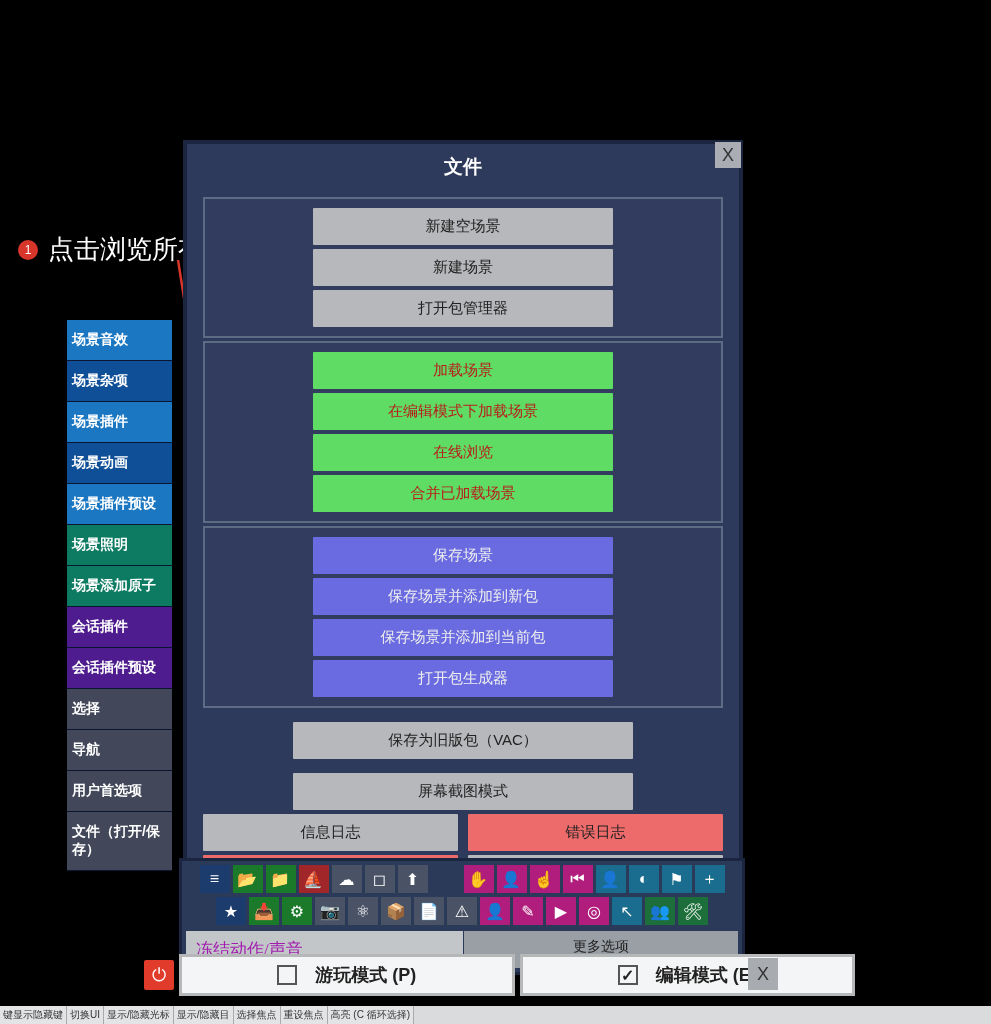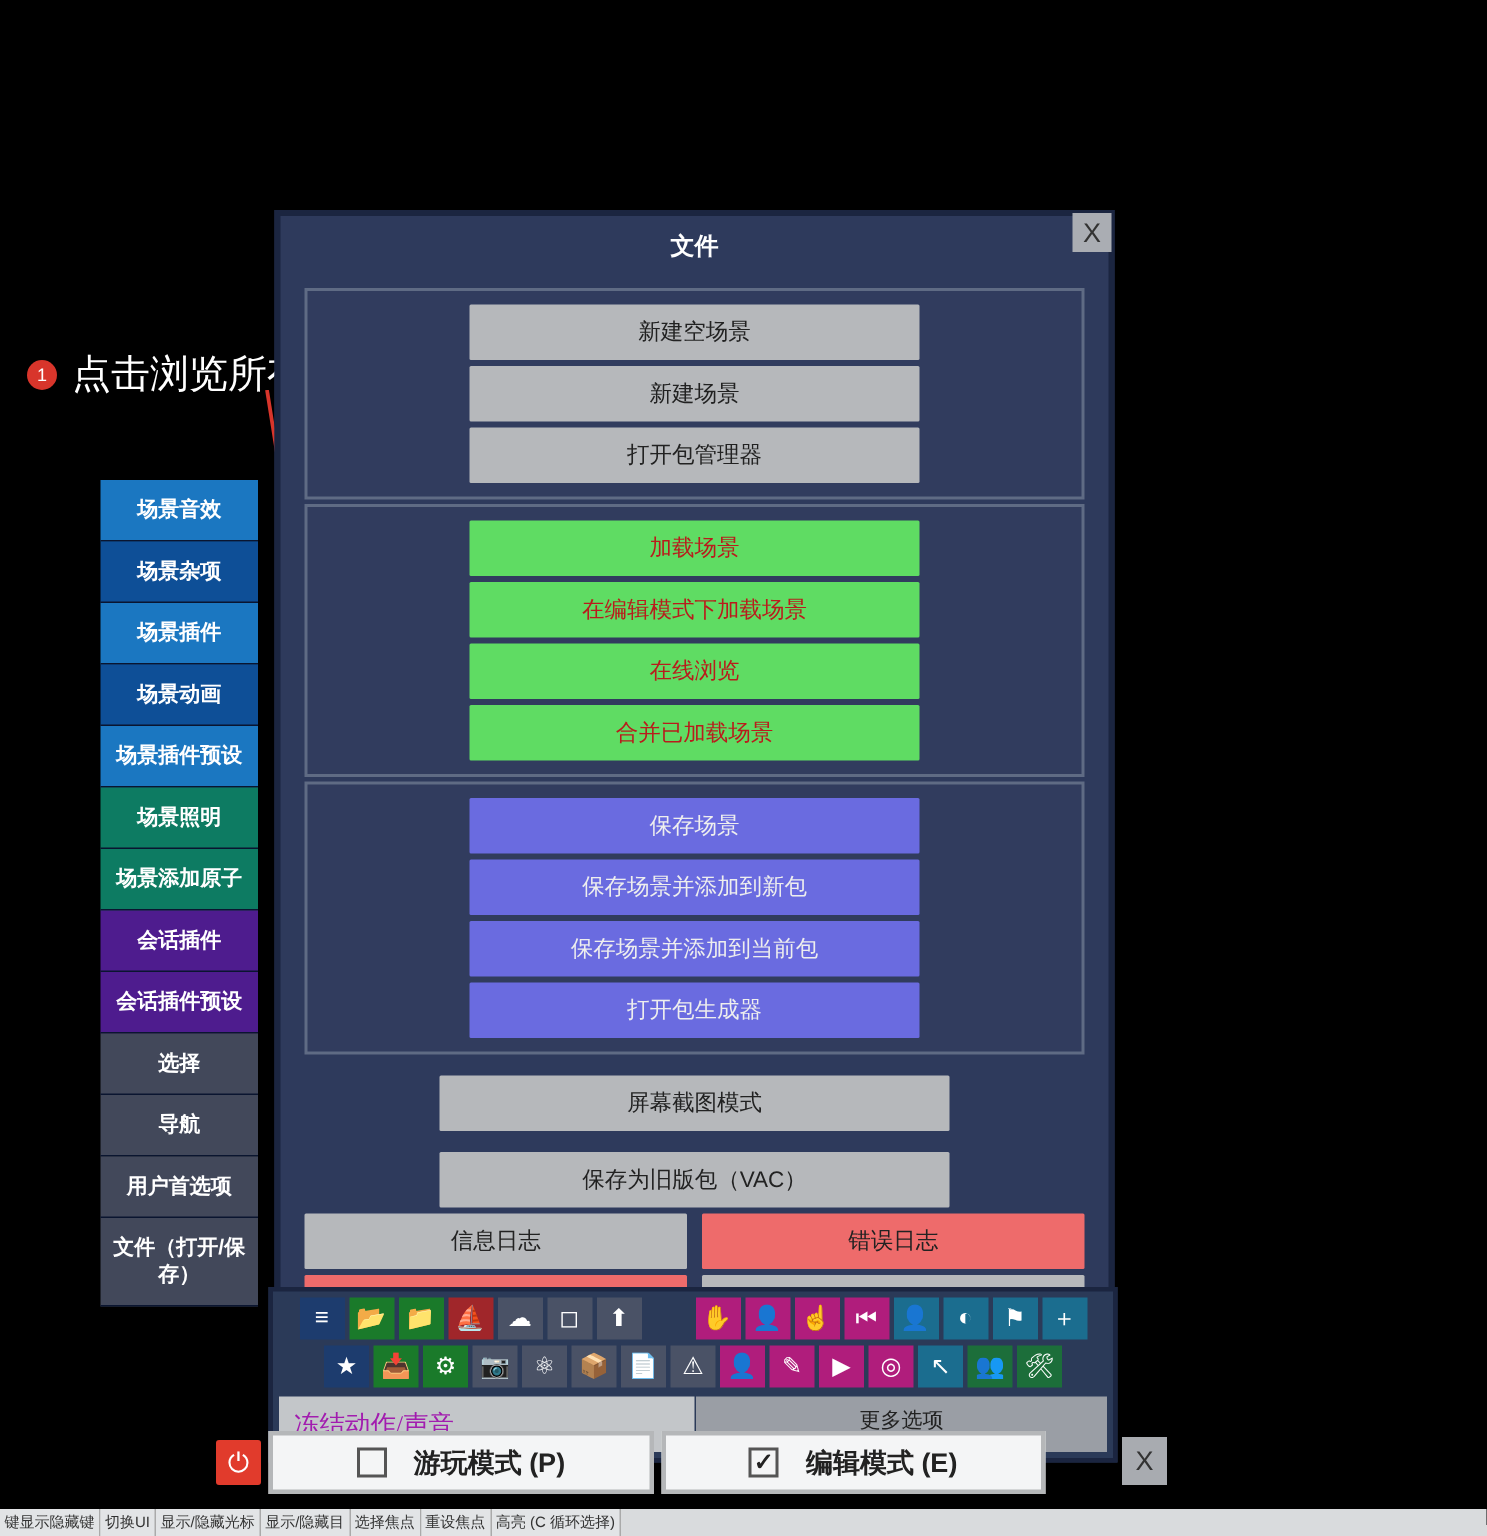--- a/index.html
+++ b/index.html
@@ -1,29 +1,29 @@
 <!DOCTYPE html>
 <html><head>
 <meta charset="utf-8">
 <style>
 * { margin:0; padding:0; box-sizing:border-box; }
 body { width:991px; height:1024px; background:#000; font-family:Arial, "Microsoft YaHei", sans-serif; position:relative; overflow:hidden; color:#fff; }
 
 
 .sidebar { position:absolute; left:67px; top:320px; width:105px; display:flex; flex-direction:column; }
-.side-tab { font-size:14px; color:#fff; font-weight:bold; padding:11px 5px; border-bottom:1px solid #0a1530; cursor:pointer; text-align:center; }
+.side-tab { font-size:14px; color:#fff; font-weight:bold; padding:11px 5px; border-bottom:1px solid #0a1530; cursor:pointer; text-align:left; }
 .c-blue1 { background:#1b77c1; }
 .c-blue2 { background:#0e4f97; }
 .c-teal  { background:#0d7b62; }
 .c-purple{ background:#4e1c8e; }
 .c-gray  { background:#42485a; }
 
 
 .panel { position:absolute; left:183px; top:140px; width:560px; background:#2e3a5c; border:4px solid #1b2540; }
-.panel-title { text-align:center; font-size:16px; font-weight:bold; padding:10px 0 14px; color:#fff; }
+.panel-title { text-align:center; font-size:19px; font-weight:bold; padding:10px 0 14px; color:#fff; }
 .close-x { position:absolute; right:-2px; top:-2px; width:26px; height:26px; background:#aaadb3; color:#333; font-size:18px; display:flex; align-items:center; justify-content:center; cursor:pointer; }
 .section { margin:3px 16px; padding:5px; }
 .sec-outlined { border:2px solid #5f6b84; background:#313c5e; }
 .btn { display:block; width:90%; max-width:300px; margin:4px auto; padding:9px 4px; text-align:center; font-size:15px; border:none; cursor:pointer; border-radius:1px; }
 .btn.wide { width:95%; max-width:340px; }
 .btn-gray  { background:#b6b8bb; color:#222; }
 .btn-green { background:#5fdc63; color:#b91c1c; }
 .btn-blue  { background:#6a6be0; color:#eee; }
 .row { display:flex; gap:10px; justify-content:center; margin:4px 16px; }
 .row .btn { margin:0; flex:1; }
@@ -48,21 +48,21 @@
 .tb-magenta{ background:#b01d7c; }
 .tb-cyan   { background:#1b6d8f; }
 .tb-dgreen { background:#1c6e3a; }
 
 .status-row { display:flex; margin-top:6px; gap:1px; }
 .sr-label { flex:1.2; background:#3e4a66; text-align:center; padding:7px; font-weight:bold; font-size:14px; }
 .sr-freeze { flex:1; background:#c3c6c9; color:#a21caf; padding:7px; font-size:17px; text-align:left; padding-left:10px;font-family:Liberation Serif, serif; }
 .sr-more { flex:1; background:#9a9ea5; color:#222; padding:7px; font-size:14px; text-align:center; }
 
 
-.mode-row { position:absolute; left:179px; top:954px; width:518px; display:flex; gap:5px; }
+.mode-row { position:absolute; left:179px; top:954px; width:676px; display:flex; gap:5px; }
 .mode-btn { flex:1; background:#f4f5f6; border:3px solid #b5b7b9; color:#222; display:flex; align-items:center; justify-content:center; gap:18px; height:42px; font-size:18px; font-weight:bold; cursor:pointer; }
 .mode-box { width:20px; height:20px; border:2px solid #555; display:flex; align-items:center; justify-content:center; font-size:16px; }
 .power-btn { position:absolute; left:144px; top:960px; width:30px; height:30px; background:#e13b2c; border-radius:2px; display:flex; align-items:center; justify-content:center; color:#fff; font-size:18px; }
 .bottom-x { position:absolute; left:748px; top:958px; width:30px; height:32px; background:#a8abb0; color:#333; display:flex; align-items:center; justify-content:center; font-size:18px; }
 
 
 .status-bar { position:absolute; left:0; bottom:0; width:100%; height:18px; background:#d9dbdd; display:flex; align-items:center; font-size:10px; color:#333; }
 .sb-item { padding:0 3px; border-right:1px solid #aaa; height:100%; display:flex; align-items:center; background:#e2e4e6; }
 </style>
 </head>
@@ -109,22 +109,22 @@
       <button class="btn btn-green">在线浏览</button>
       <button class="btn btn-green">合并已加载场景</button>
     </div>
   <div class="section sec-outlined" id="sec-blue">
       <button class="btn btn-blue">保存场景</button>
       <button class="btn btn-blue">保存场景并添加到新包</button>
       <button class="btn btn-blue">保存场景并添加到当前包</button>
       <button class="btn btn-blue">打开包生成器</button>
     </div>
 
+  <button class="btn wide btn-gray" style="margin-top:14px;">保存为旧版包（VAC）</button>
   <button class="btn wide btn-gray" style="margin-top:14px;">屏幕截图模式</button>
-  <button class="btn wide btn-gray" style="margin-top:14px;">保存为旧版包（VAC）</button>
 
   <div class="row">
     <button class="btn btn-gray">信息日志</button>
     <button class="btn btn-red">错误日志</button>
   </div>
   <div class="row" style="margin-bottom:12px;">
     <button class="btn btn-red">硬重启</button>
     <button class="btn btn-gray">退出</button>
   </div>
 </div>

